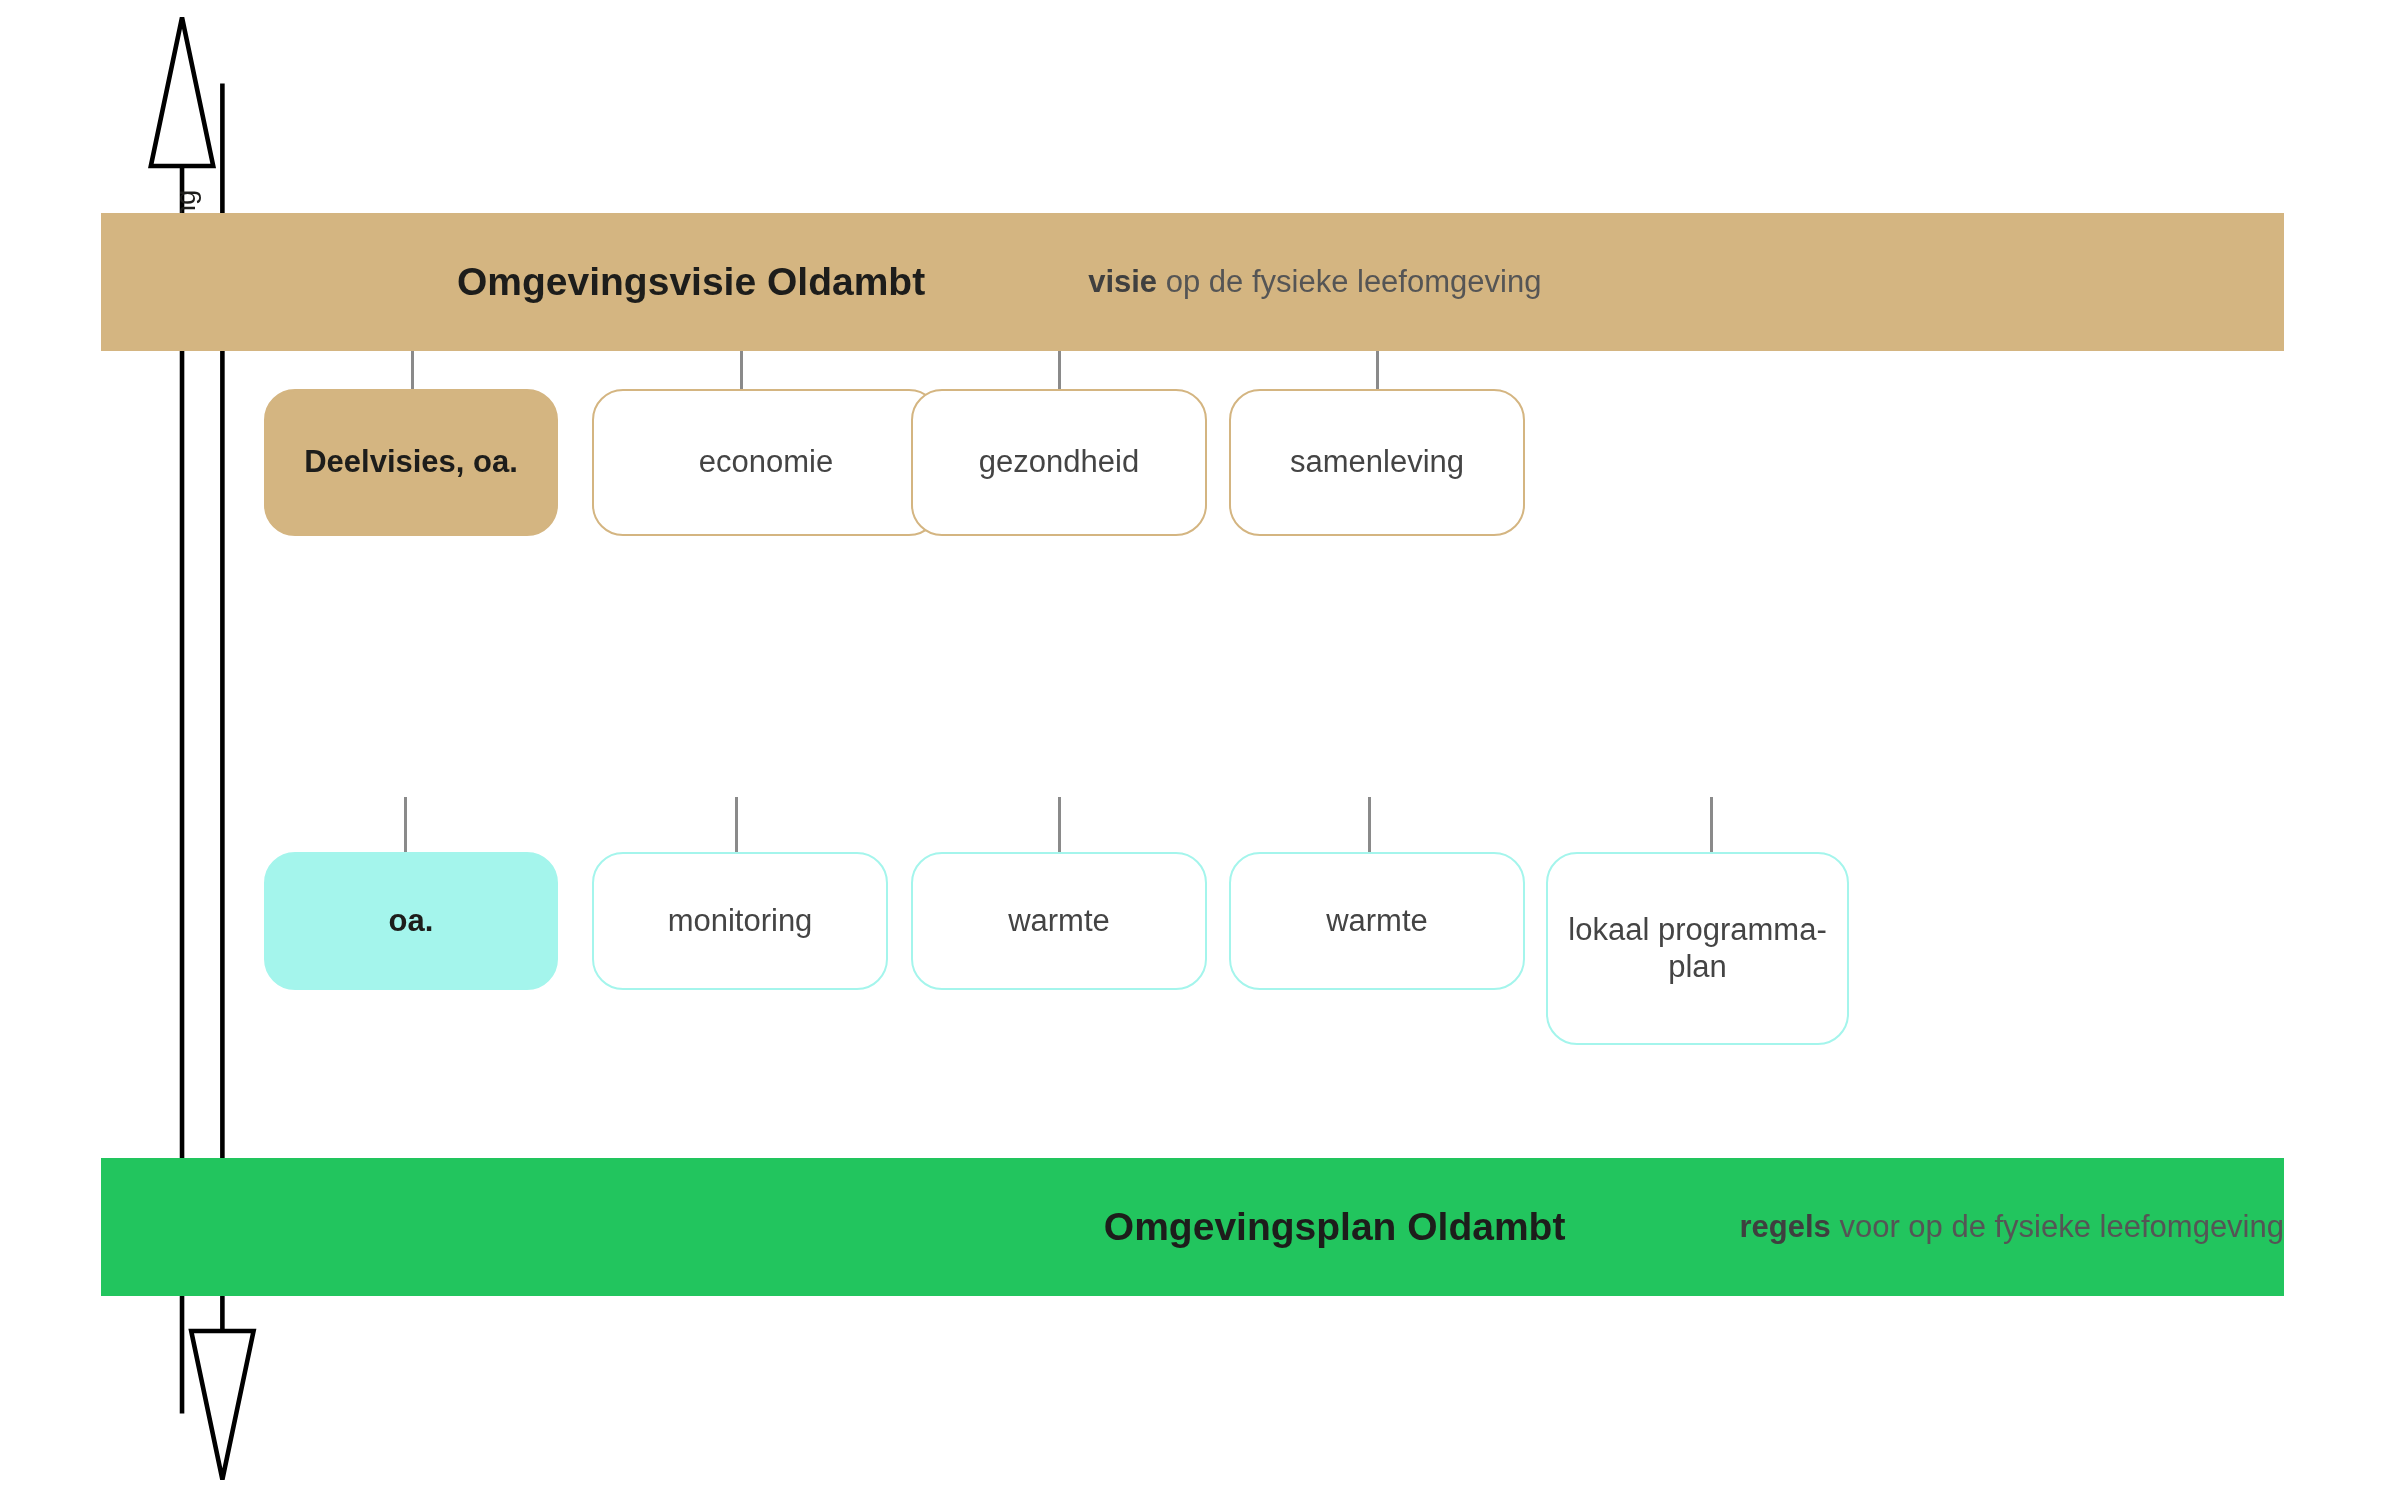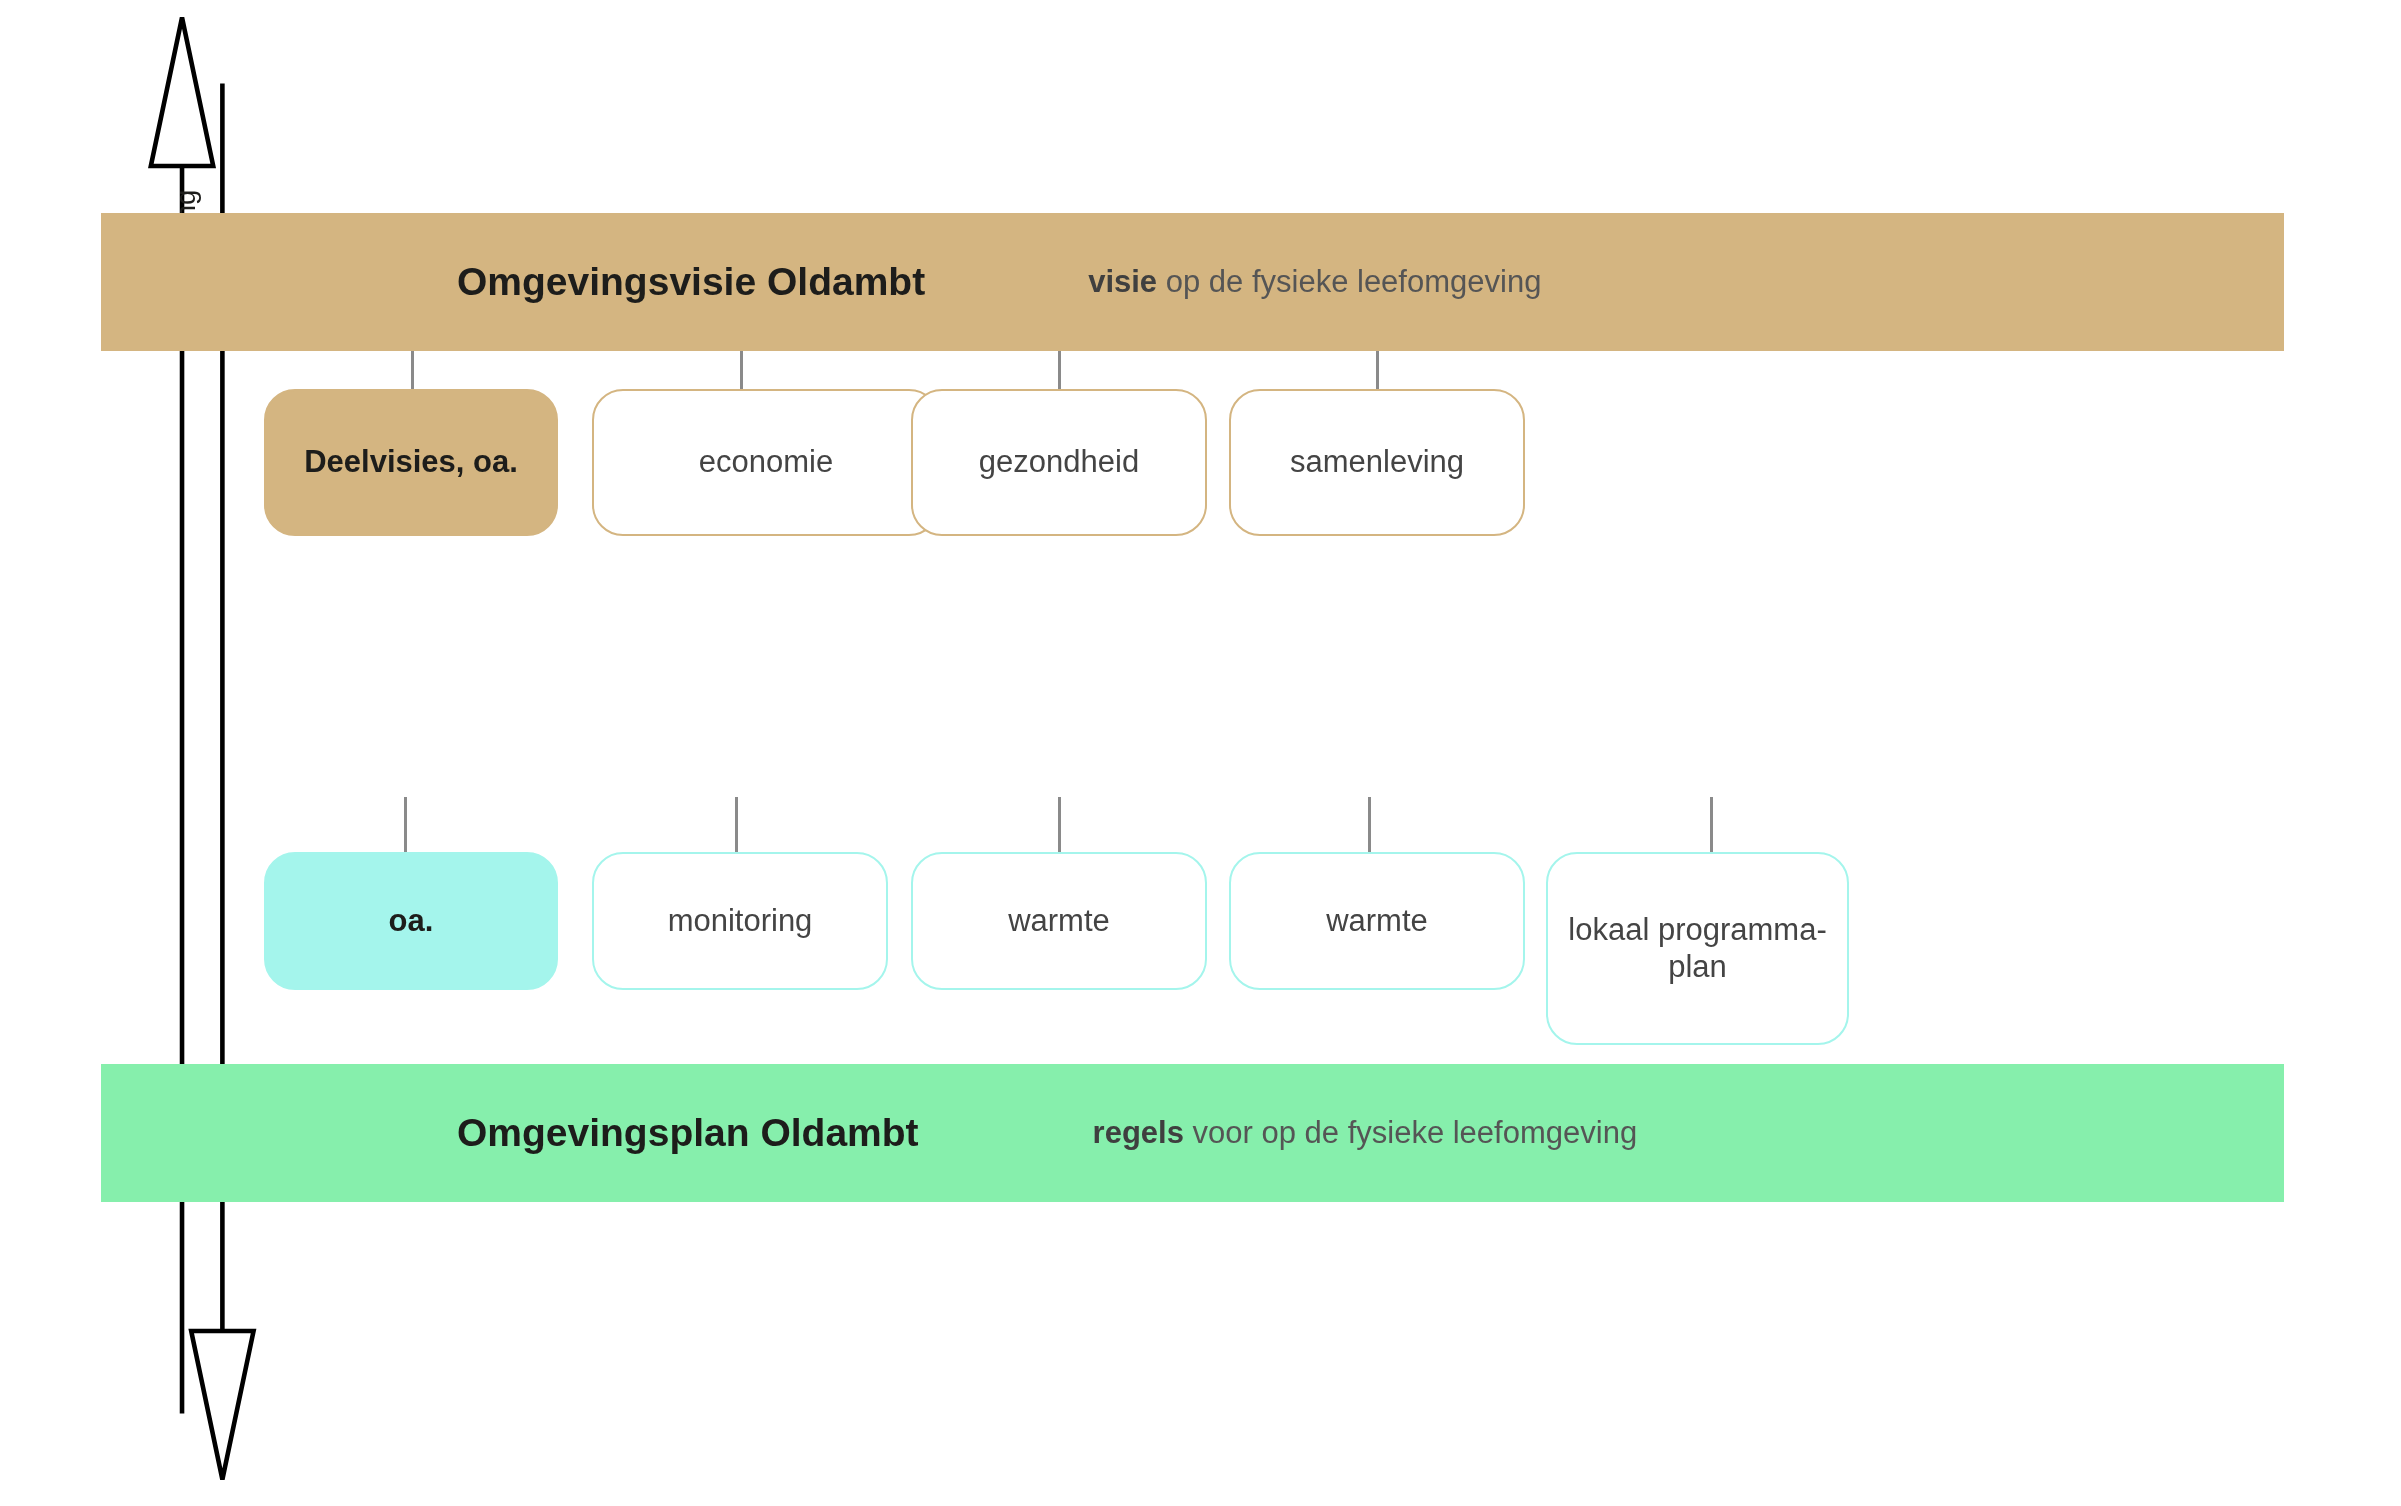--- a/index.html
+++ b/index.html
@@ -71,22 +71,23 @@
   #band-visie .band-sub { margin-left: 163px; }
 
   #band-programma {
     top: 659px;
     background: #a4f5ec;
   }
   #band-programma .band-title { margin-left: 312px; }
   #band-programma .band-sub { margin-left: 237px; }
 
   #band-plan {
-    top: 1064px;
-    background: #86efac;
+    top: 1158px;
+    background: #22c55e;
+    justify-content: flex-end;
   }
   #band-plan .band-title { margin-left: 312px; }
   #band-plan .band-sub { margin-left: 174px; }
 
   
   .child {
     position: absolute;
     box-sizing: border-box;
     display: flex;
     align-items: center;

